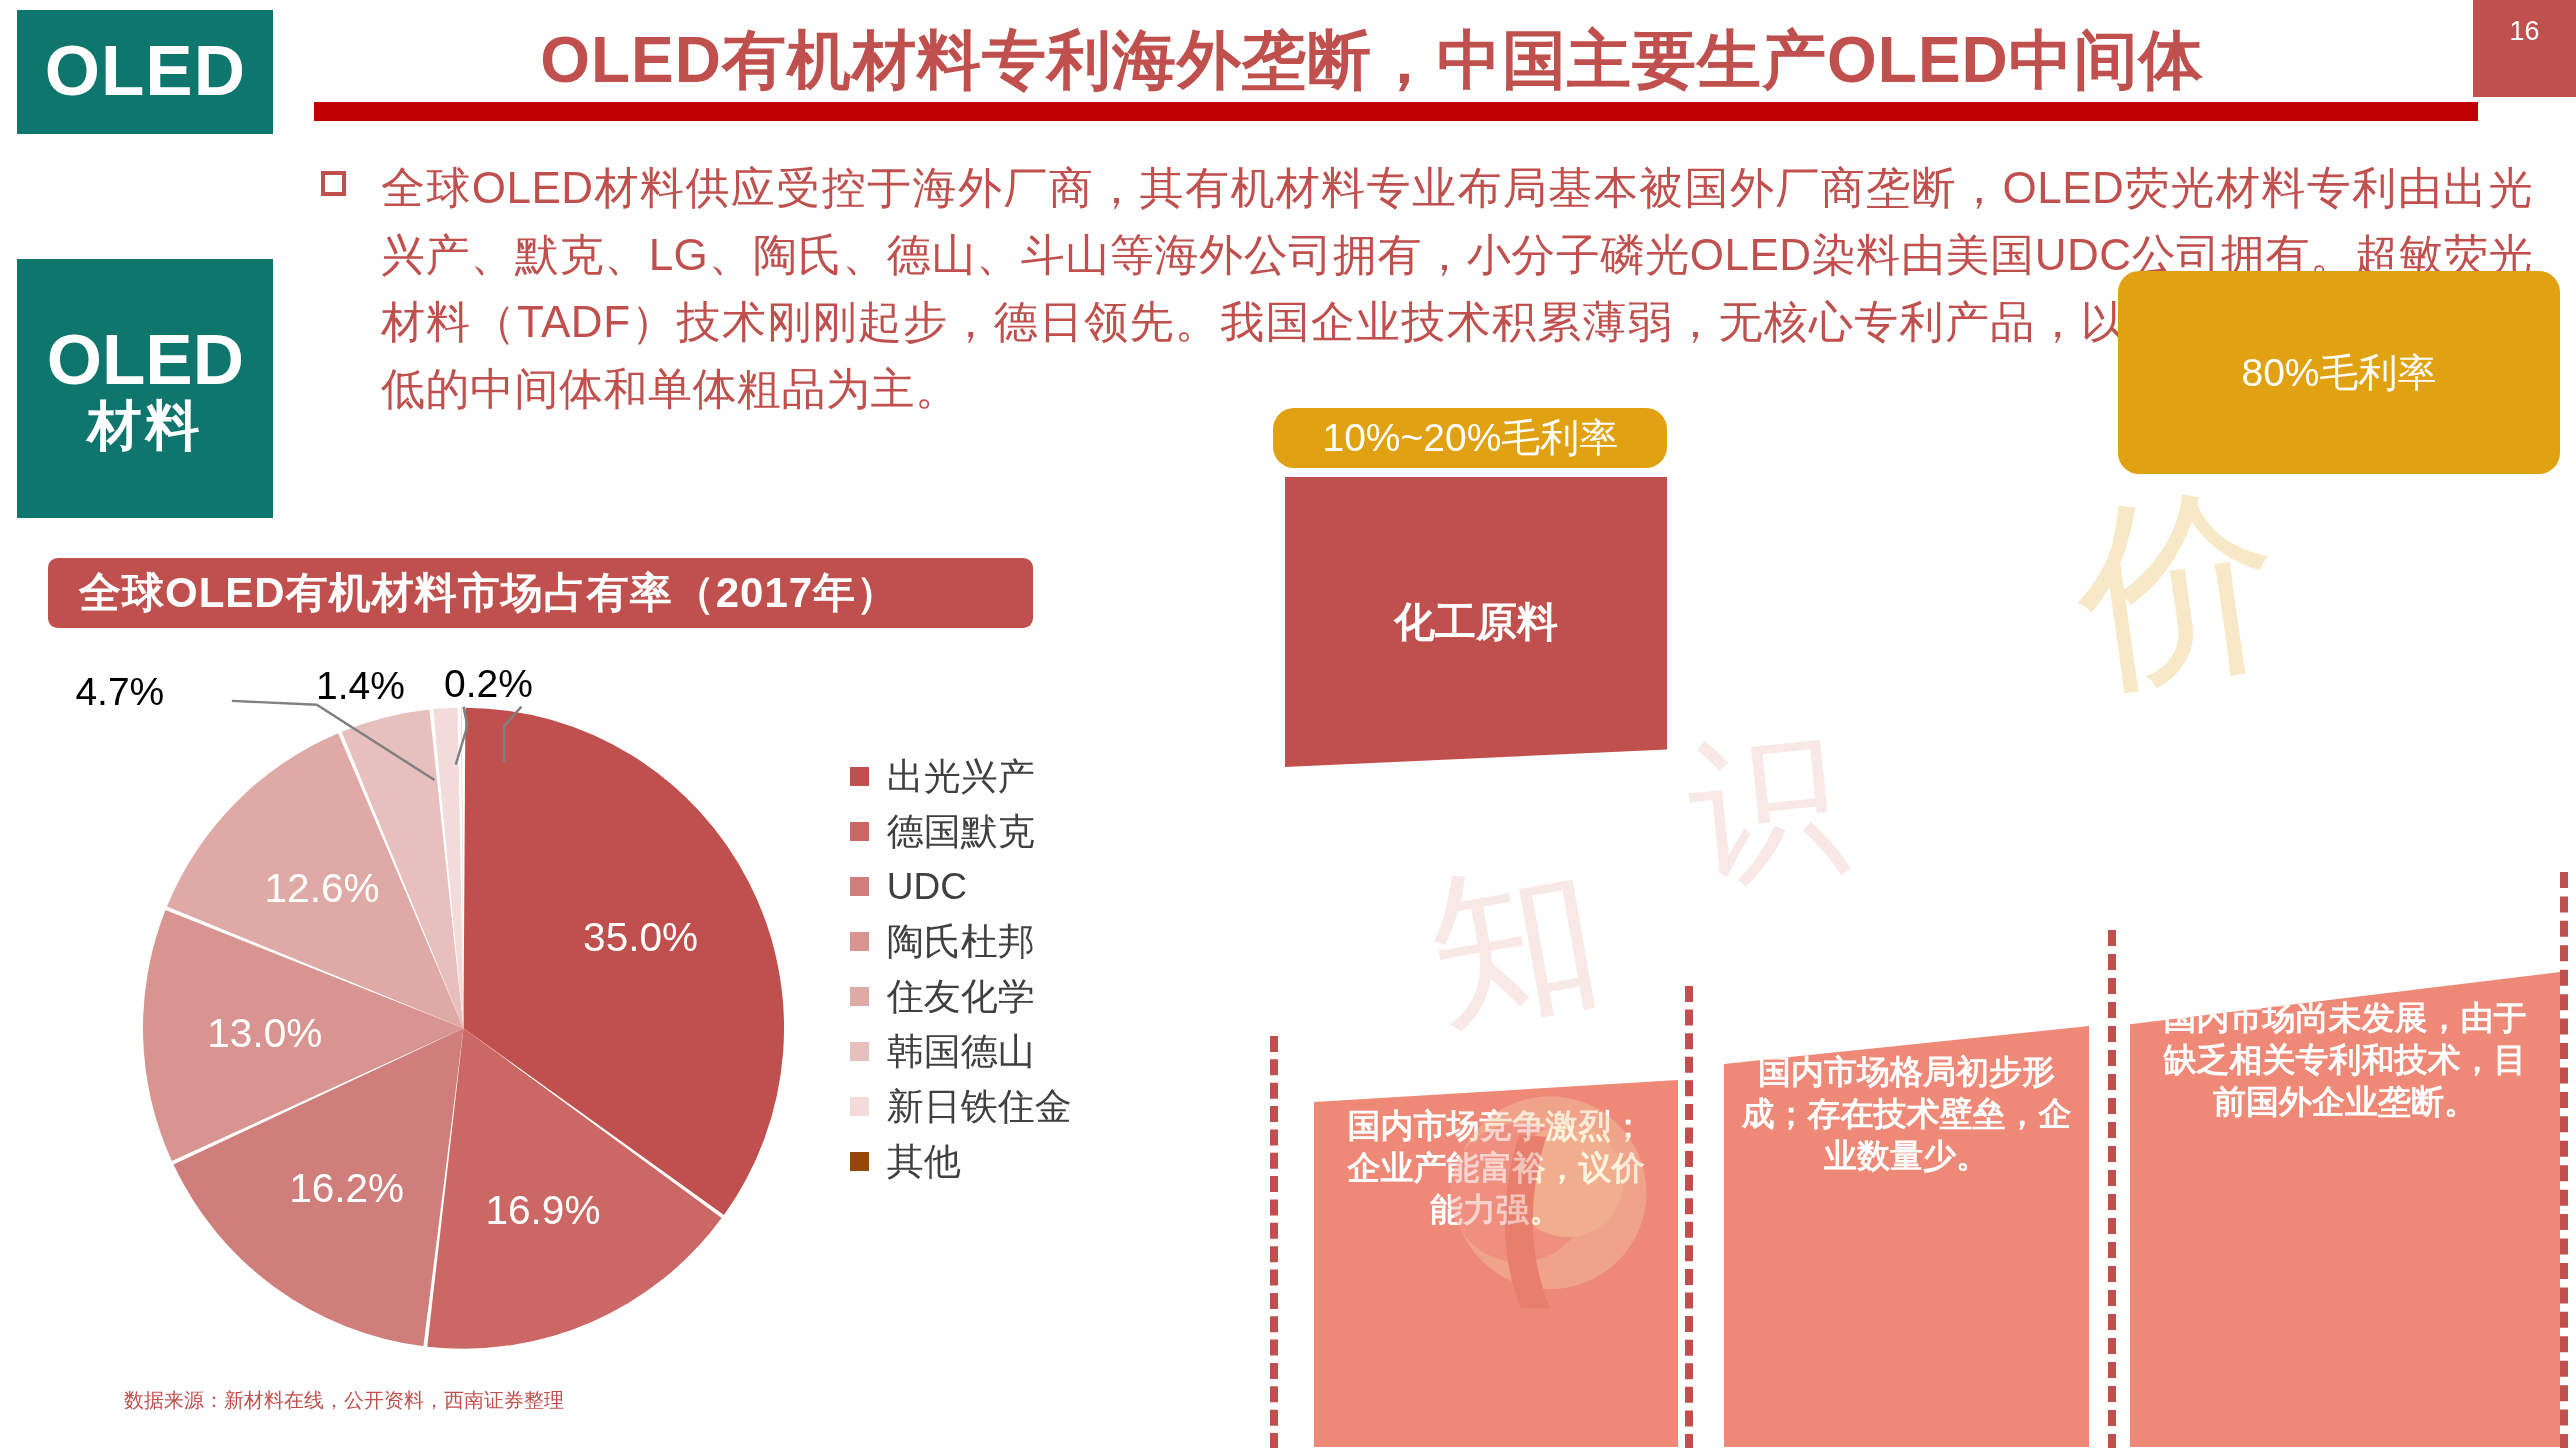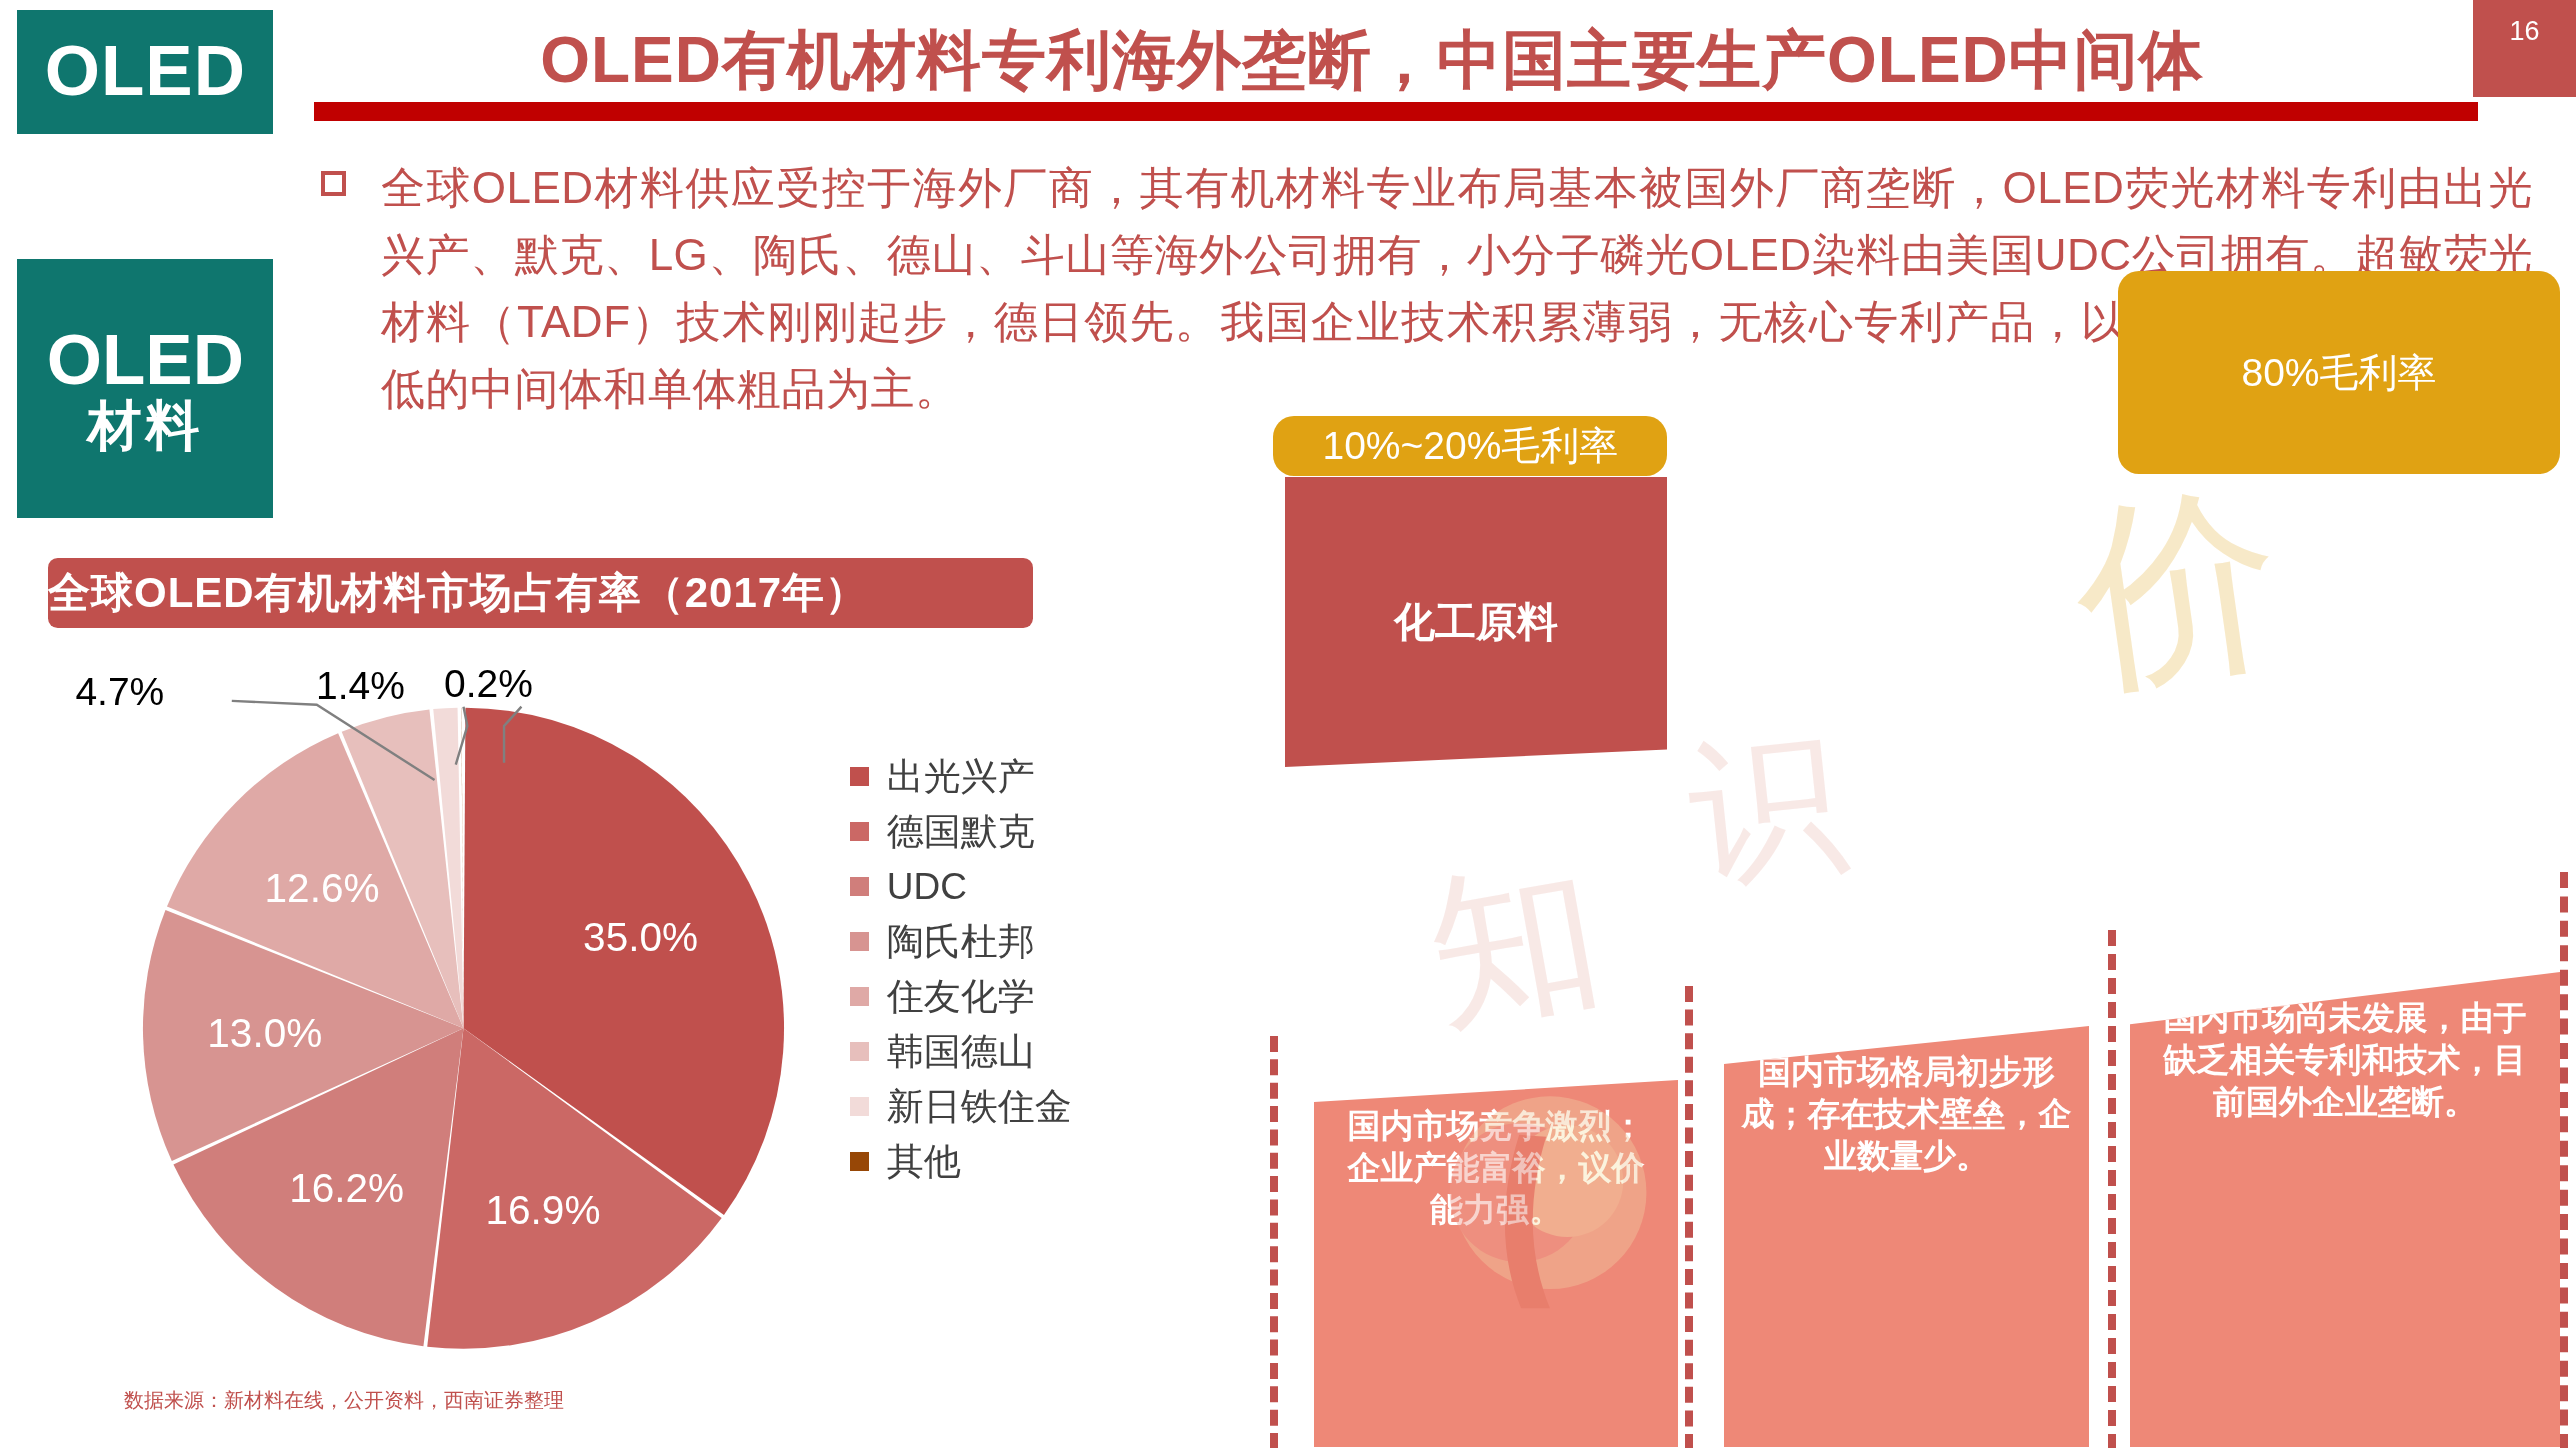--- a/index.html
+++ b/index.html
@@ -50,21 +50,21 @@
   }
   #body-text{
     margin-left:60px; font-size:44px; line-height:1.52;
     color:#c0504d; text-align:justify; letter-spacing:0.5px;
   }
 
   
   #chart-title-pill{
     position:absolute; left:48px; top:558px; width:985px; height:70px;
     background:#c0504d; color:#fff; border-radius:9.7px;
-    display:flex; align-items:center; 
+    display:flex; align-items:center; padding-left:31px;
     font-size:42px; font-weight:bold; letter-spacing:1px;
   }
 
   #pie-wrap{ position:absolute; left:58px; top:666px; width:811px; height:705px; }
   #pie-svg{ position:absolute; left:0; top:0; }
 
   .lead-label{
     position:absolute; font-size:39px; color:#000; white-space:nowrap;
   }
   #lbl-47{ left:17.4px; top:3.9px; }
@@ -84,21 +84,21 @@
   }
 
   
   #chain{ position:absolute; left:1285px; top:435px; width:1275px; height:1014px; }
 
   .margin-pill{
     position:absolute; background:#e0a213; color:#fff; border-radius:21px;
     display:flex; align-items:center; justify-content:center;
     font-size:39px; white-space:nowrap;
   }
-  #pill-0{ left:-11.6px; top:-27px; width:394px; height:60px;margin-top:8px; }
+  #pill-0{ left:-11.6px; top:-27px; width:394px; height:60px; }
   #pill-1{ left:410px; top:-81px; width:382px; height:116px; }
   #pill-2{ left:833px; top:-164px; width:442px; height:203px; }
 
   .cat-box{
     position:absolute; background:#c0504d; color:#fff;
     display:flex; align-items:center; justify-content:center; text-align:center;
     font-size:41px; font-weight:bold; line-height:1.22; padding:0 13.5px;
   }
   #cat-0{ left:0;   top:42px;  width:382px; height:290px;
           clip-path:polygon(0 0,100% 0,100% 94%,0 100%); }

